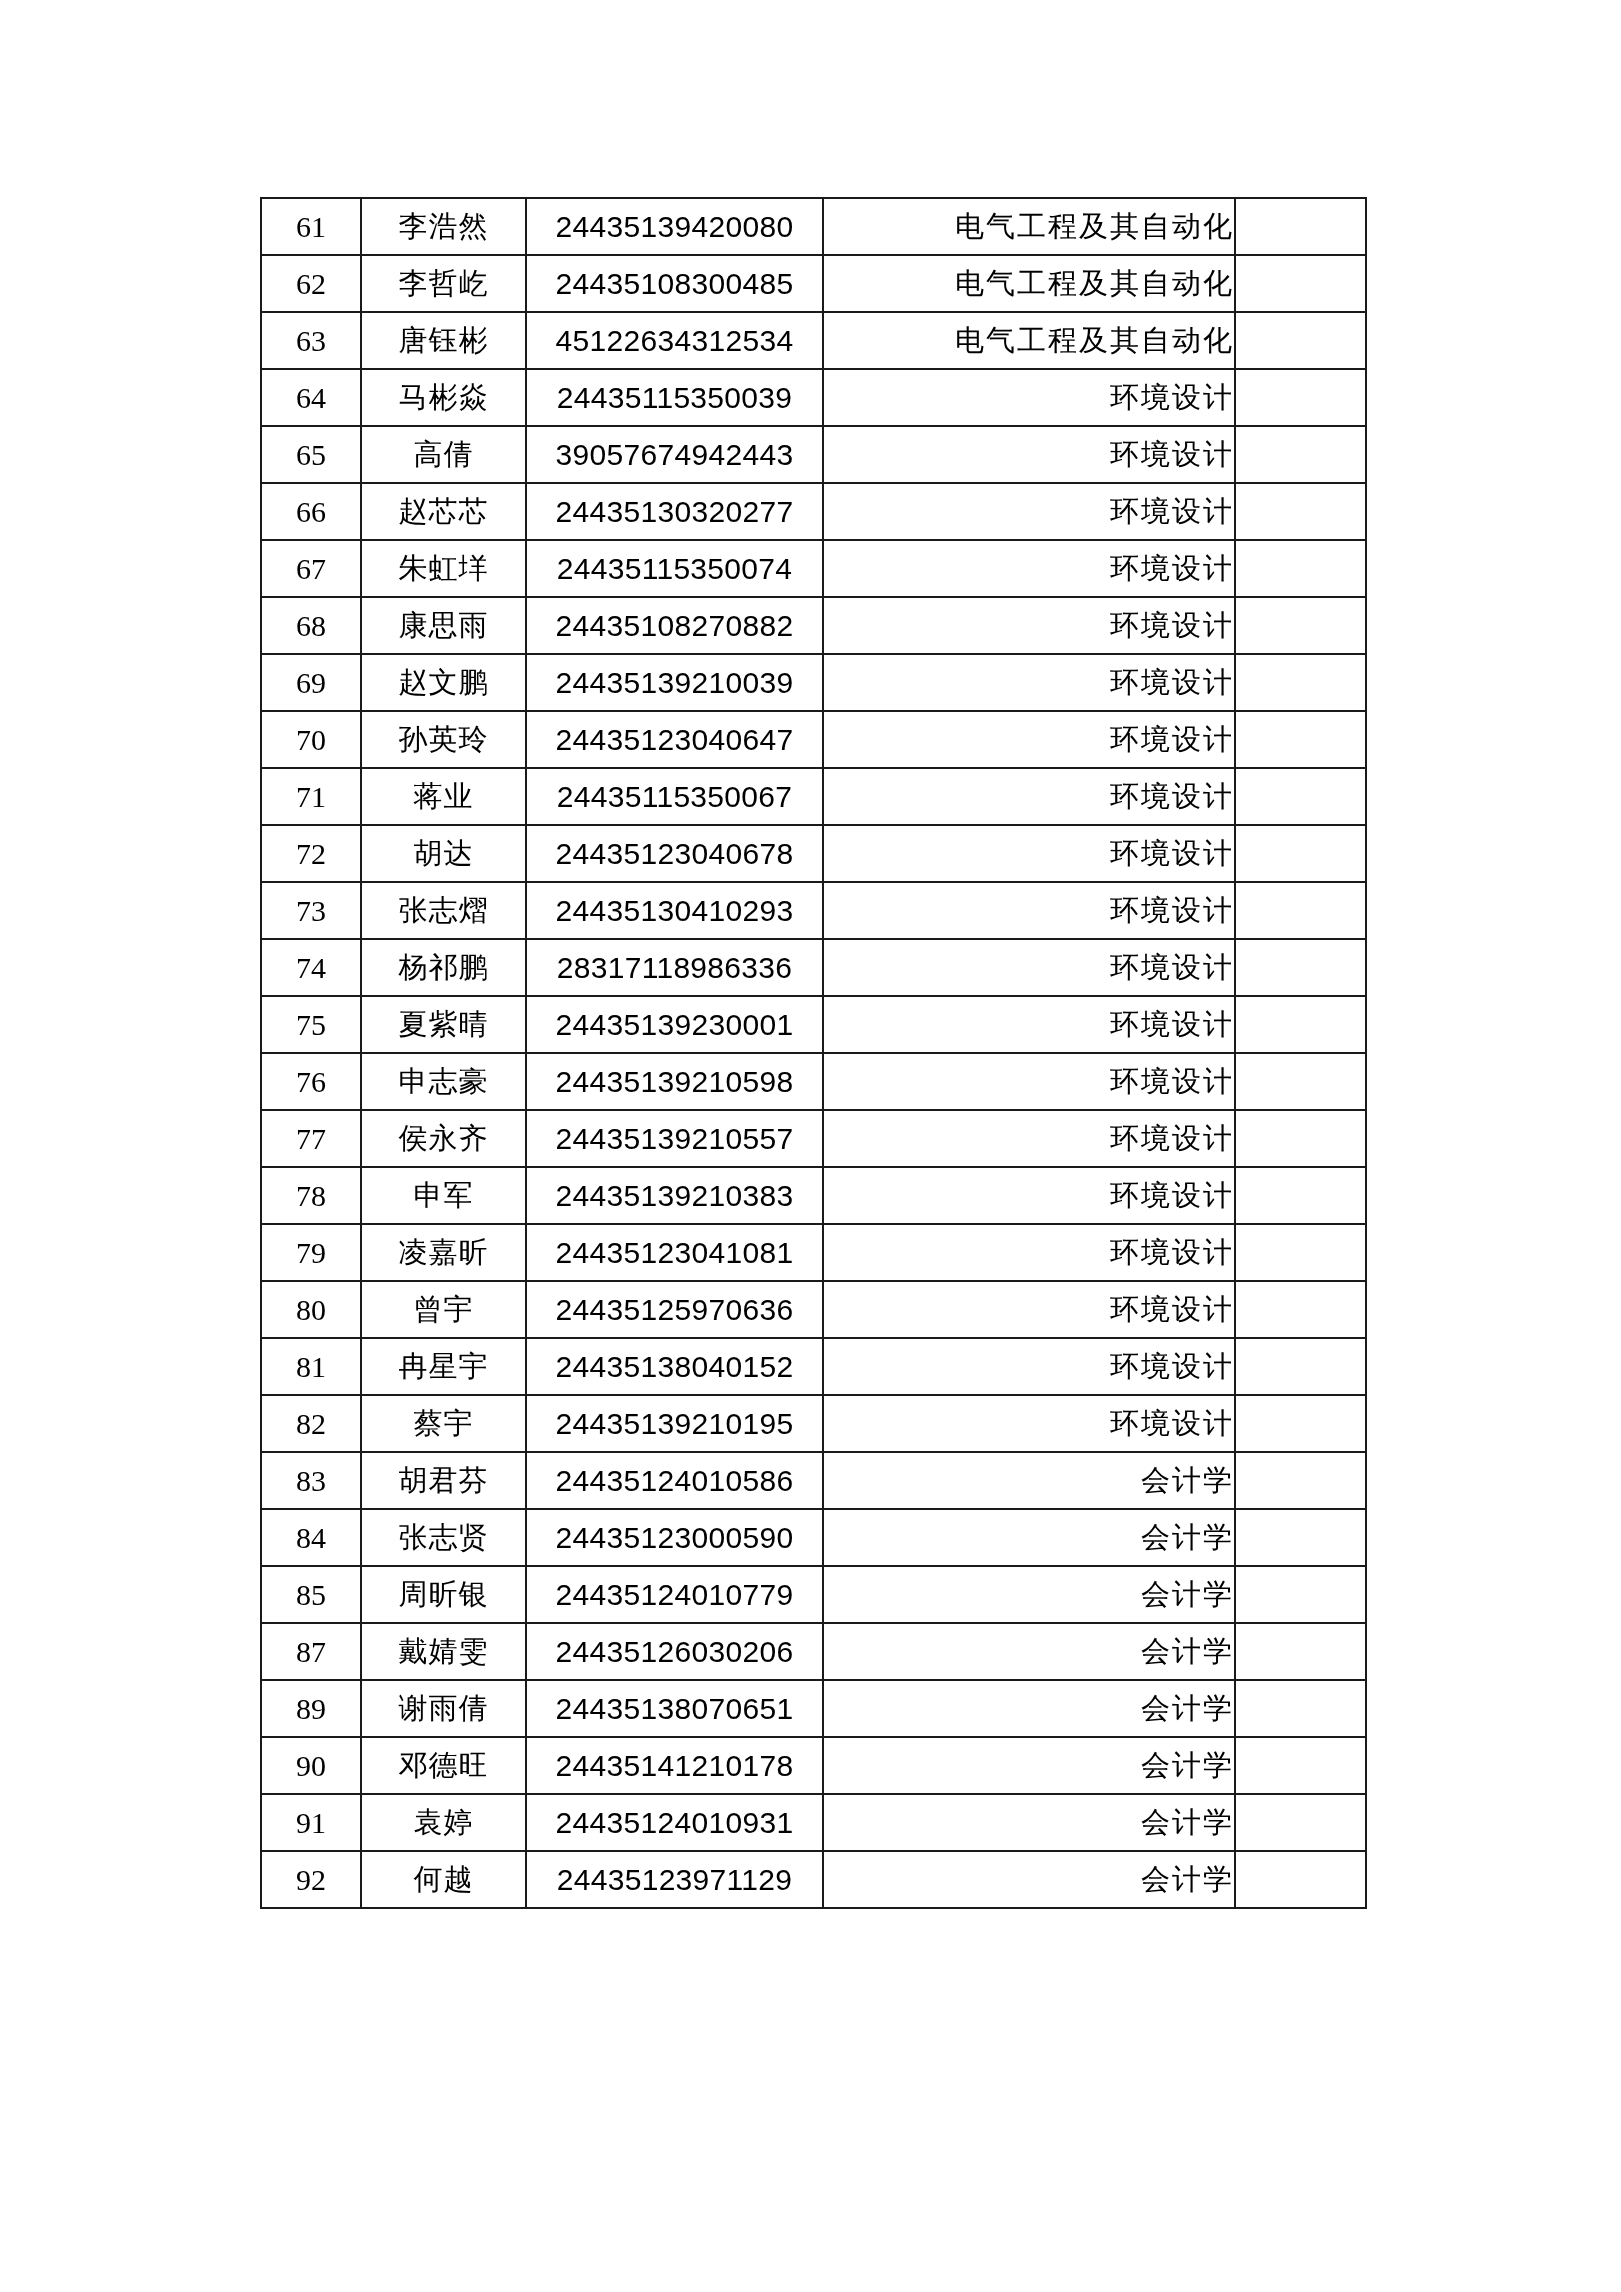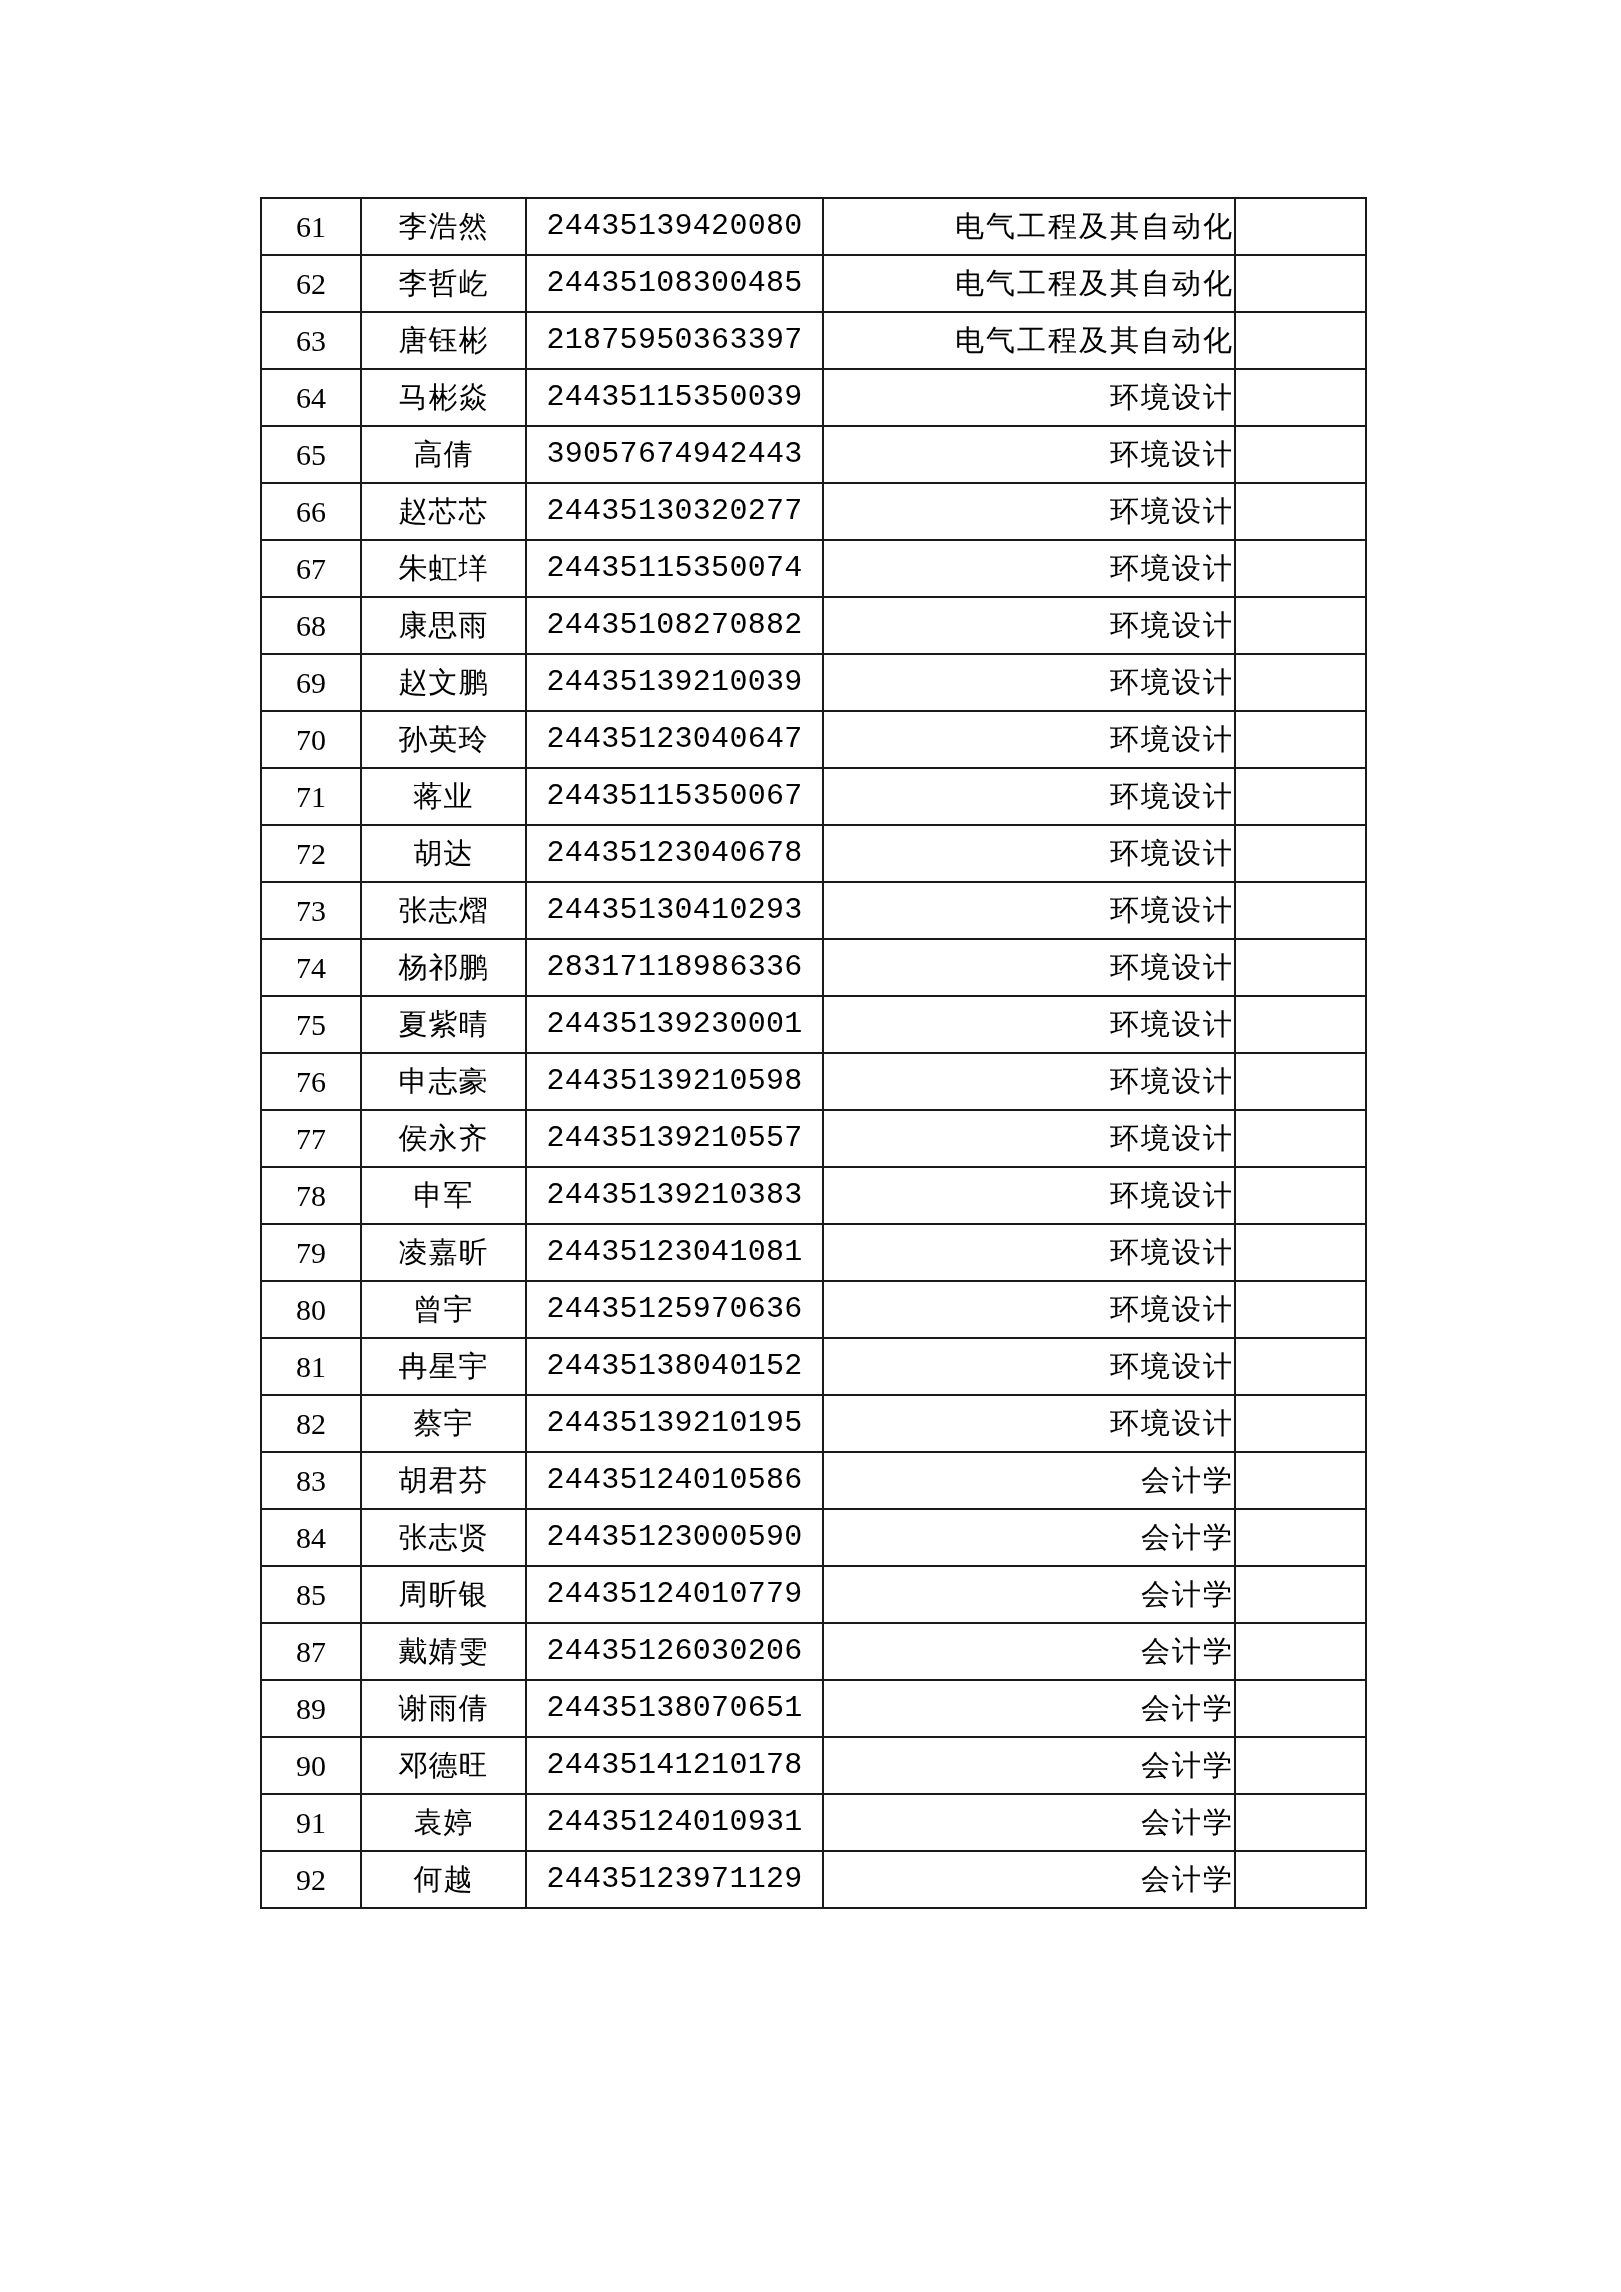--- a/index.html
+++ b/index.html
@@ -20,21 +20,21 @@
       height: 55px;
       padding: 0;
       text-align: center;
       vertical-align: middle;
       font-size: 29px;
       line-height: 55px;
       white-space: nowrap;
       overflow: hidden;
     }
     table.roster td.no { font-family: "Liberation Serif", serif; font-size: 30px; }
-    table.roster td.id { font-family: Liberation Mono, monospace; font-size: 30px; letter-spacing: 0.3px; }
+    table.roster td.id { font-family: Liberation Sans, sans-serif; font-size: 30px; letter-spacing: 0.3px; }
     table.roster td.name { font-size: 29px; letter-spacing: 1px; margin-top: 40px; }
     table.roster td.major { font-size: 29px; letter-spacing: 2px; text-align: right; }
     col.c1 { width: 100px; }
     col.c2 { width: 165px; }
     col.c3 { width: 297px; }
     col.c4 { width: 412px; }
     col.c5 { width: 131px; }
   </style>
 </head>
 <body>
@@ -61,21 +61,21 @@
     <td class="no">62</td>
     <td class="name">李哲屹</td>
     <td class="id">24435108300485</td>
     <td class="major">电气工程及其自动化</td>
     <td class="remark"></td>
   </tr>
 
   <tr>
     <td class="no">63</td>
     <td class="name">唐钰彬</td>
-    <td class="id">21875950363397</td>
+    <td class="id">45122634312534</td>
     <td class="major">电气工程及其自动化</td>
     <td class="remark"></td>
   </tr>
 
   <tr>
     <td class="no">64</td>
     <td class="name">马彬焱</td>
     <td class="id">24435115350039</td>
     <td class="major">环境设计</td>
     <td class="remark"></td>

